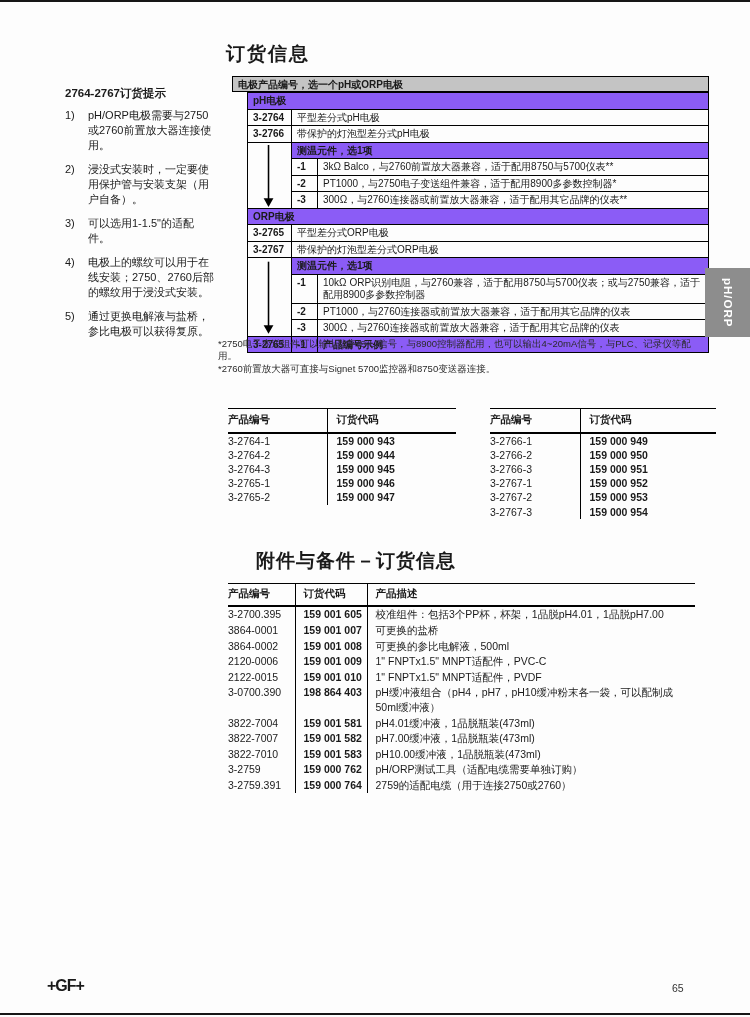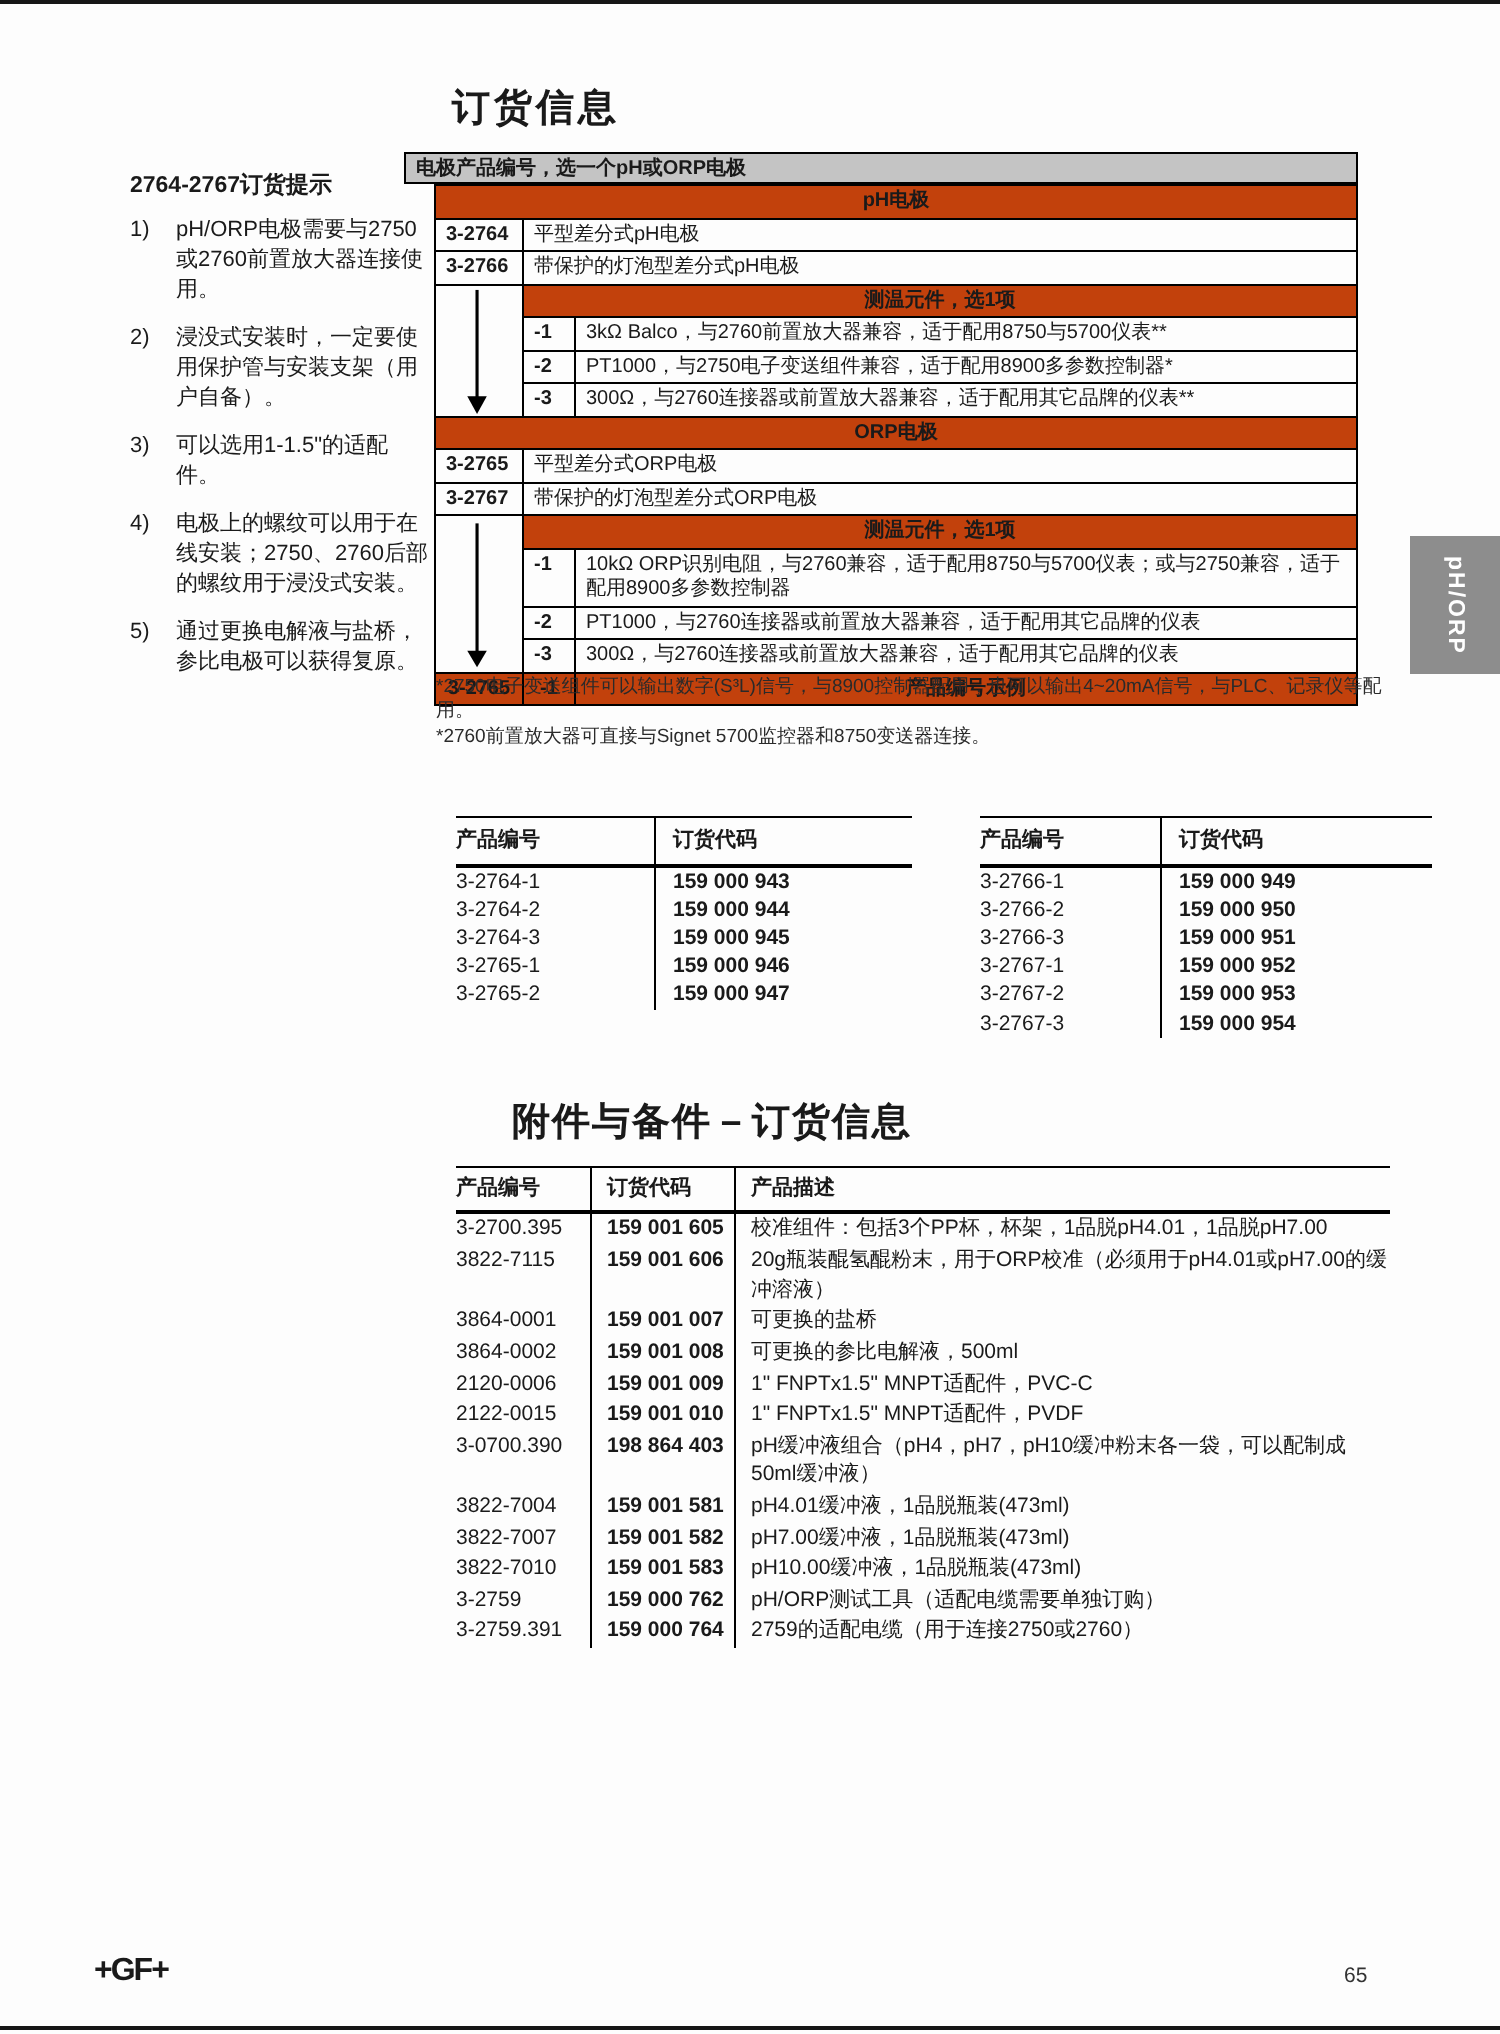--- a/index.html
+++ b/index.html
@@ -12,25 +12,25 @@
   .sidebar{position:absolute;left:65px;top:86px;width:150px;font-size:11px;line-height:15px;}
   .sidebar-title{font-weight:bold;margin-bottom:7px;font-size:11.5px;}
   .sb-item{display:flex;margin-bottom:9px;}
   .sb-num{width:23px;flex:none;}
   .sb-text{flex:1;}
 
   
   .main-title{position:absolute;left:226px;top:41px;font-size:19px;font-weight:bold;letter-spacing:2px;}
 
   
-  .selector{position:absolute;left:202px;top:76px;width:477px;font-size:10px;}
+  .selector{position:absolute;left:232px;top:76px;width:477px;font-size:10px;}
   .sel-header{border:1px solid #000;background:#c4c4c4;font-weight:bold;padding:2px 5px 1px;line-height:11px;}
   table.sel{border-collapse:collapse;margin-left:15px;width:462px;table-layout:fixed;}
   table.sel td{border:1px solid #000;padding:2px 5px 1px;line-height:12.5px;vertical-align:top;}
-  table.sel .band{background:#c2410c;font-weight:bold;text-align:center;}
+  table.sel .band{background:#8b5cf6;font-weight:bold;}
   table.sel .code{font-weight:bold;}
   table.sel .gutter{position:relative;padding:0;}
   .arrow-svg{position:absolute;left:0;top:0;width:100%;height:100%;}
 
   
   .footnote{position:absolute;left:218px;width:490px;font-size:9.5px;color:#2a2a2a;line-height:12px;}
   .fn-1{top:338px;} .fn-2{top:363px;}
 
   
   table.otable{position:absolute;top:408px;border-collapse:collapse;font-size:10.5px;
@@ -259,25 +259,20 @@
       <th>产品编号</th>
       <th>订货代码</th>
       <th>产品描述</th>
     </tr>
     <tr>
           <td>3-2700.395</td>
           <td class="acode">159 001 605</td>
           <td>校准组件：包括3个PP杯，杯架，1品脱pH4.01，1品脱pH7.00</td>
         </tr>
     <tr>
-          <td>3822-7115</td>
-          <td class="acode">159 001 606</td>
-          <td>20g瓶装醌氢醌粉末，用于ORP校准（必须用于pH4.01或pH7.00的缓冲溶液）</td>
-        </tr>
-    <tr>
           <td>3864-0001</td>
           <td class="acode">159 001 007</td>
           <td>可更换的盐桥</td>
         </tr>
     <tr>
           <td>3864-0002</td>
           <td class="acode">159 001 008</td>
           <td>可更换的参比电解液，500ml</td>
         </tr>
     <tr>

